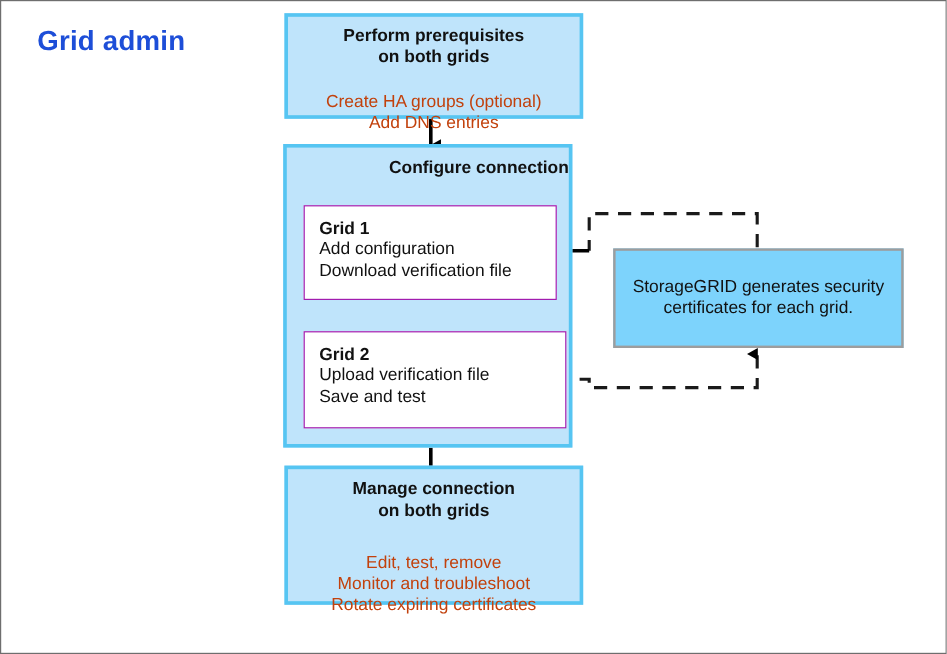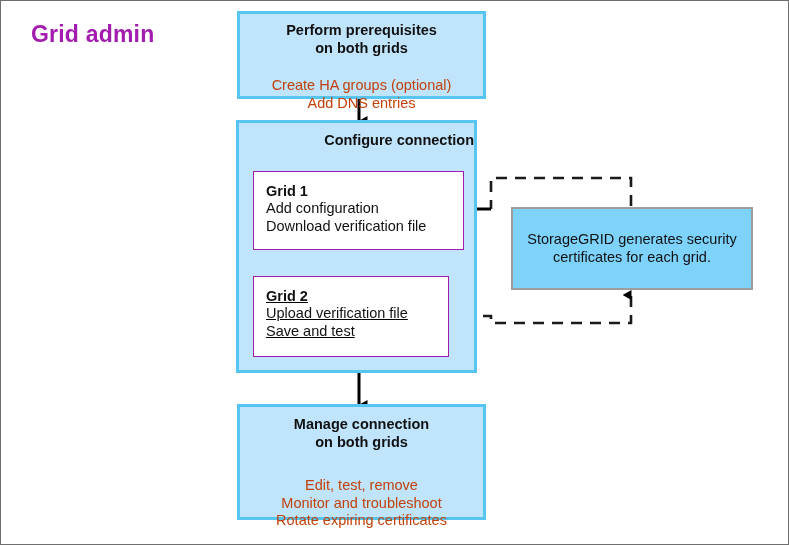--- a/index.html
+++ b/index.html
@@ -28,41 +28,41 @@
     pointer-events: none;
   }
 
   
   .role-title {
     position: absolute;
     left: 30px;
     top: 20px;
     font-size: 23px;
     font-weight: bold;
-    color: #a21caf;
+    color: #1d4ed8;
     letter-spacing: 0.2px;
     white-space: nowrap;
   }
 
   
   .blue-box {
     position: absolute;
     background: #bfe4fb;
     border: 3px solid #56c5f2;
     box-sizing: border-box;
   }
   .box-stage-top {
     left: 236px;
     top: 10px;
     width: 249px;
     height: 88px;
   }
   .box-stage-bottom {
     left: 236px;
-    top: 403px;
+    top: 387px;
     width: 249px;
     height: 116px;
   }
   .container-box {
     left: 235px;
     top: 119px;
     width: 241px;
     height: 253px;
   }
 
@@ -106,23 +106,22 @@
   }
   .sub-box-grid1 {
     left: 252px;
     top: 170px;
     width: 211px;
     height: 79px;
   }
   .sub-box-grid2 {
     left: 252px;
     top: 275px;
-    width: 196px;
+    width: 219px;
     height: 81px;
-    text-decoration: underline;
   }
   .sub-title {
     font-size: 14.5px;
     font-weight: bold;
     color: #111111;
     line-height: 1.25;
   }
   .sub-lines {
     font-size: 14.5px;
     color: #111111;

